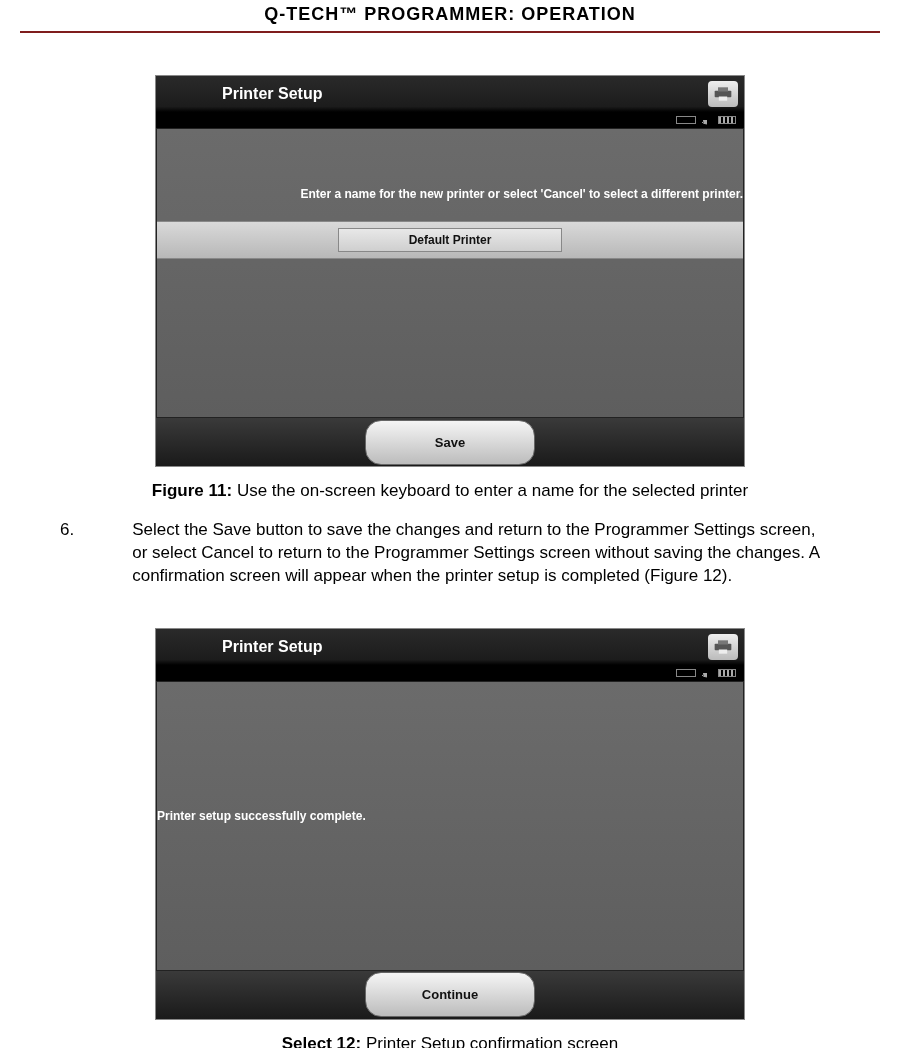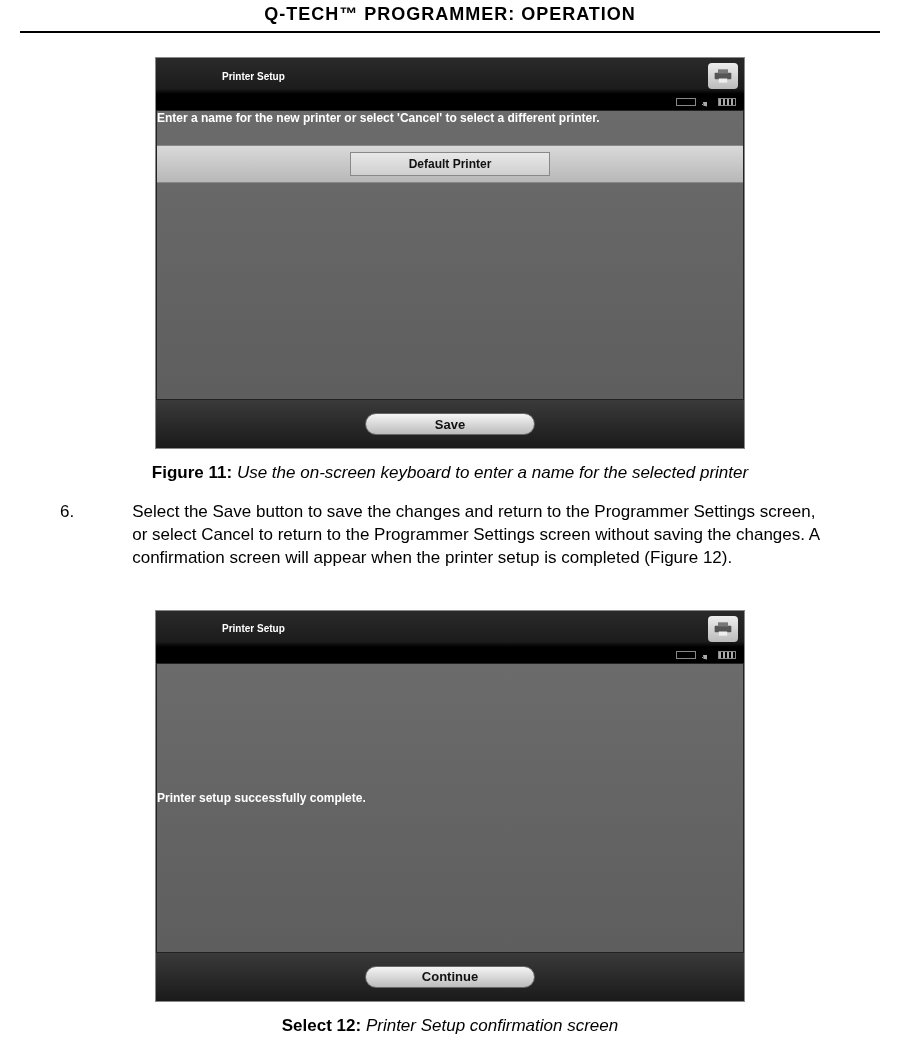--- a/index.html
+++ b/index.html
@@ -1,50 +1,50 @@
 <!DOCTYPE html>
 <html><head>
 <meta charset="utf-8">
 <style>
   * { box-sizing: border-box; margin: 0; padding: 0; }
   body { font-family: "Segoe UI", Arial, sans-serif; background: #fff; color: #000; width: 900px; margin: 0 auto; padding: 0 20px 20px; }
-  .page-header { text-align: center; font-weight: 700; font-size: 18px; letter-spacing: 1px; padding: 4px 0 6px; border-bottom: 2px solid #000000; margin-bottom: 24px; }
+  .page-header { text-align: center; font-weight: 700; font-size: 18px; letter-spacing: 1px; padding: 4px 0 6px; border-bottom: 2px solid #7f1d1d; margin-bottom: 42px; }
 
   .figure-caption { text-align: center; margin: 14px 0 18px; font-size: 17px; }
   .figure-caption .label { font-weight: 700; }
-  .figure-caption .text { font-style: italic; }
+  .figure-caption .text { }
 
   .step { display: flex; gap: 24px; padding: 0 56px 0 40px; font-size: 17px; line-height: 1.35; margin-bottom: 40px; }
   .step-num { flex: 0 0 auto; }
   .step-body { flex: 1 1 auto; margin-left: 34px; }
 
   
   .device-screen { width: 590px; margin: 0 auto; border: 1px solid #888; background: #000; }
   .titlebar { background: linear-gradient(#2a2a2a, #1c1c1c 85%, #000); height: 36px; display: flex; align-items: center; justify-content: space-between; padding: 0 6px 0 66px; }
-  .titlebar-text { color: #fff; font-weight: 700; font-size: 10px; }
+  .titlebar-text { color: #fff; font-weight: 700; font-size: 16px; }
   .titlebar-icon { width: 30px; height: 26px; background: linear-gradient(#eee,#bbb); border-radius: 4px; display: flex; align-items: center; justify-content: center; }
   .titlebar-icon svg { width: 20px; height: 14px; }
   .statusbar { height: 16px; background: #000; display: flex; justify-content: flex-end; align-items: center; gap: 6px; padding-right: 8px; }
   .stat-sd, .stat-bat { border: 1px solid #888; height: 8px; }
   .stat-sd { width: 20px; }
   .stat-bat { width: 18px; background: repeating-linear-gradient(90deg,#aaa,#aaa 2px,#000 2px,#000 4px); }
   .stat-wifi svg { width: 10px; height: 10px; display:block; }
 
   .screen-content { background: linear-gradient(#6b6b6b, #5e5e5e); border: 1px solid #222; margin: 0; }
   .content-tall { height: 290px; }
   .content-short { height: 290px; display:flex; align-items:center; justify-content:flex-start;}
-  .content-pad { text-align: left; }
+  .content-pad { padding-top: 58px; text-align: right; }
 
   .prompt-text { color: #fff; font-weight: 700; font-size: 12px; margin-bottom: 20px; }
 
   .input-row { background: linear-gradient(#d9d9d9,#b8b8b8); border-top:1px solid #888; border-bottom:1px solid #888; height: 38px; display: flex; justify-content: center; align-items: center; }
-  .text-input { width: 200px; height: 24px; background: linear-gradient(#e8e8e8,#cfcfcf); border: 1px solid #888; color: #111; font-weight: 700; font-size: 12px; display:flex; align-items:center; justify-content:center; }
+  .text-input { width: 224px; height: 24px; background: linear-gradient(#e8e8e8,#cfcfcf); border: 1px solid #888; color: #111; font-weight: 700; font-size: 12px; display:flex; align-items:center; justify-content:center; }
 
   .footer-bar { background: linear-gradient(#3a3a3a,#1a1a1a); height: 48px; display: flex; justify-content: center; align-items: center; gap: 30px; }
-  .pill-btn { width: 170px; height: 22px; border-radius: 16px; background: linear-gradient(#f5f5f5,#bcbcbc); border: 1px solid #666; display: flex; align-items: center; justify-content: center; font-weight: 700; font-size: 13px; color: #111; cursor: pointer; }
+  .pill-btn { width: 170px; height: 45px; border-radius: 16px; background: linear-gradient(#f5f5f5,#bcbcbc); border: 1px solid #666; display: flex; align-items: center; justify-content: center; font-weight: 700; font-size: 13px; color: #111; cursor: pointer; }
 </style>
 </head>
 <body>
 
 <div class="page-header">Q-TECH™ PROGRAMMER:  OPERATION</div>
 
 <div class="device-screen">
   <div class="titlebar">
     <span class="titlebar-text">Printer Setup</span>
     <span class="titlebar-icon">

